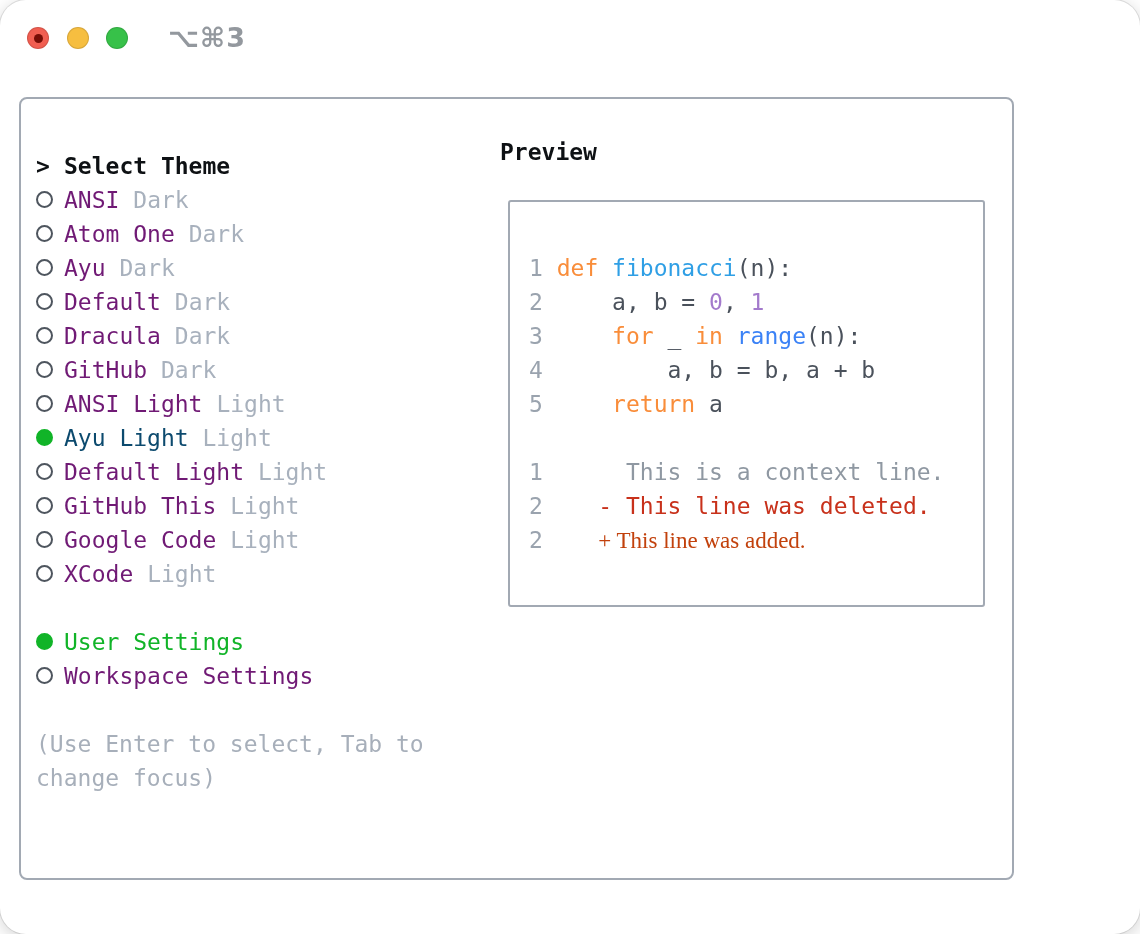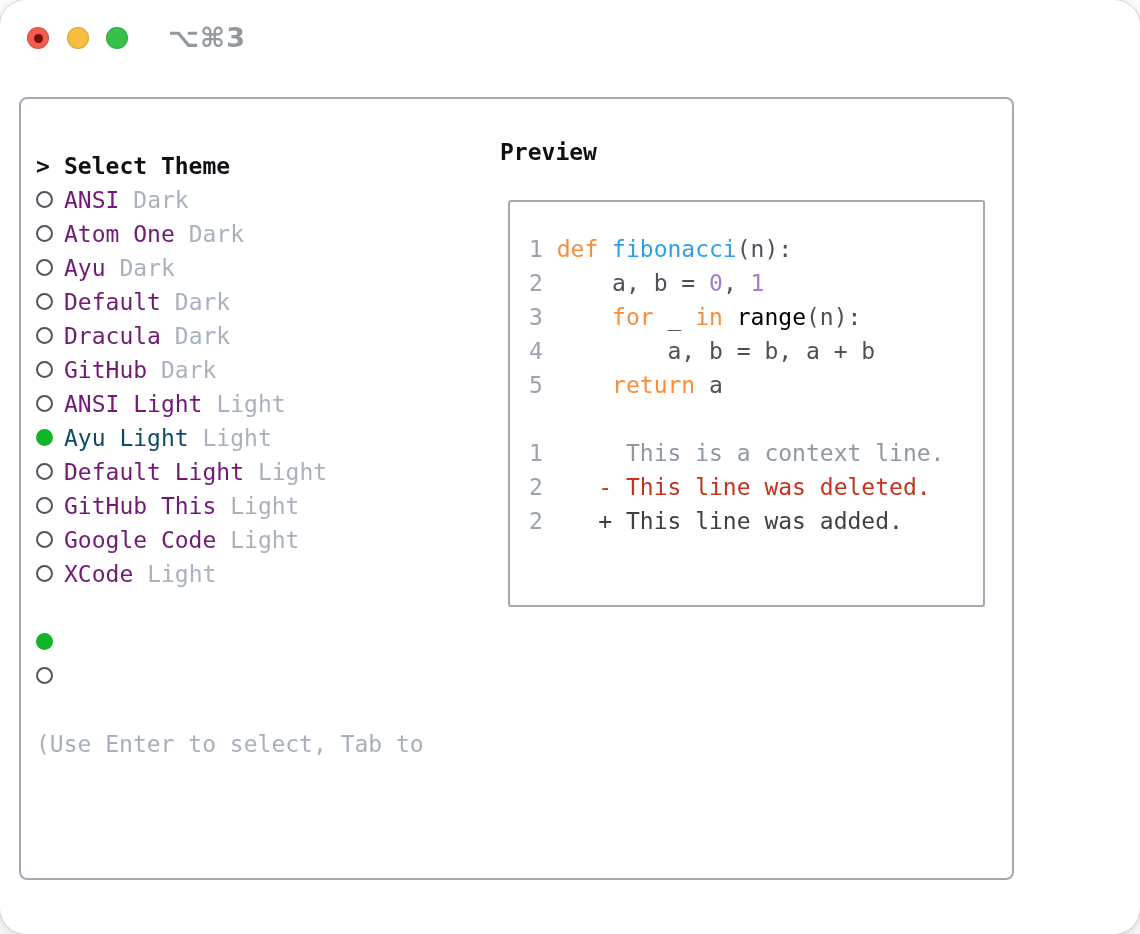--- a/index.html
+++ b/index.html
@@ -68,34 +68,34 @@
     position:absolute;left:500px;top:135px;height:34px;line-height:34px;
     font-size:23px;font-weight:bold;color:#0e1114;
   }
   .preview-box{
     position:absolute;left:508px;top:200px;width:477px;height:407px;
     box-sizing:border-box;
     border:2px solid #a2a9b3;border-radius:3px;background:#ffffff;
     overflow:hidden;
   }
   .code{
-    margin:0;padding:30px 0 0 19px;
+    margin:0;padding:49px 0 0 19px;
     font-family:"DejaVu Sans Mono", monospace;
     font-size:23px;line-height:34px;white-space:pre;
   }
   .code-line{height:34px;}
   .c-num{color:#9aa3ae;}
   .c-kw{color:#f98d3a;}
   .c-fn{color:#2f9fe5;}
   .c-purple{color:#a37acc;}
-  .c-coral{color:#000000;}
+  .c-coral{color:#3b82f6;}
   .c-plain{color:#4a515b;}
   .c-ctx{color:#8f98a2;text-align:right;}
   .c-del{color:#c8311b;}
-  .c-add{color:#404040;}
+  .c-add{color:#c2410c;font-family:Liberation Serif, serif;}
 </style>
 </head>
 <body>
 
 <div class="window">
 
   <div class="titlebar">
     <span class="light light-red">
         <span class="dot"></span>
       </span>
@@ -197,30 +197,33 @@
       <span class="item-name">XCode</span>
       <span class="item-variant">Light</span>
     </div>
 
     <div class="spacer"></div>
 
     <div class="row">
       <span class="marker">
           <span class="circle filled"></span>
         </span>
-    </div>
-    <div class="row">
-      <span class="marker">
-          <span class="circle"></span>
-        </span>
+      <span class="selected-opt">User Settings</span>
+    </div>
+    <div class="row">
+      <span class="marker">
+          <span class="circle"></span>
+        </span>
+      <span class="item-name">Workspace Settings</span>
     </div>
 
     <div class="spacer"></div>
 
     <div class="row help">(Use Enter to select, Tab to</div>
+    <div class="row help">change focus)</div>
   </div>
 
   <div class="preview-title">Preview</div>
 
   <div class="preview-box">
     <pre class="code"><div class="code-line"><span class="c-num">1 </span><span class="c-kw">def </span><span class="c-fn">fibonacci</span><span class="c-plain">(n):</span></div><div class="code-line"><span class="c-num">2 </span><span class="c-plain">    a, b = </span><span class="c-purple">0</span><span class="c-plain">, </span><span class="c-purple">1</span></div><div class="code-line"><span class="c-num">3 </span><span class="c-plain">    </span><span class="c-kw">for</span><span class="c-plain"> _ </span><span class="c-kw">in</span><span class="c-plain"> </span><span class="c-coral">range</span><span class="c-plain">(n):</span></div><div class="code-line"><span class="c-num">4 </span><span class="c-plain">        a, b = b, a + b</span></div><div class="code-line"><span class="c-num">5 </span><span class="c-plain">    </span><span class="c-kw">return</span><span class="c-plain"> a</span></div><div class="code-line"></div><div class="code-line"><span class="c-num">1</span><span class="c-ctx">      This is a context line.</span></div><div class="code-line"><span class="c-num">2</span><span class="c-plain">    </span><span class="c-del">- This line was deleted.</span></div><div class="code-line"><span class="c-num">2</span><span class="c-plain">    </span><span class="c-add">+ This line was added.</span></div></pre>
   </div>
 
 </div>
 

